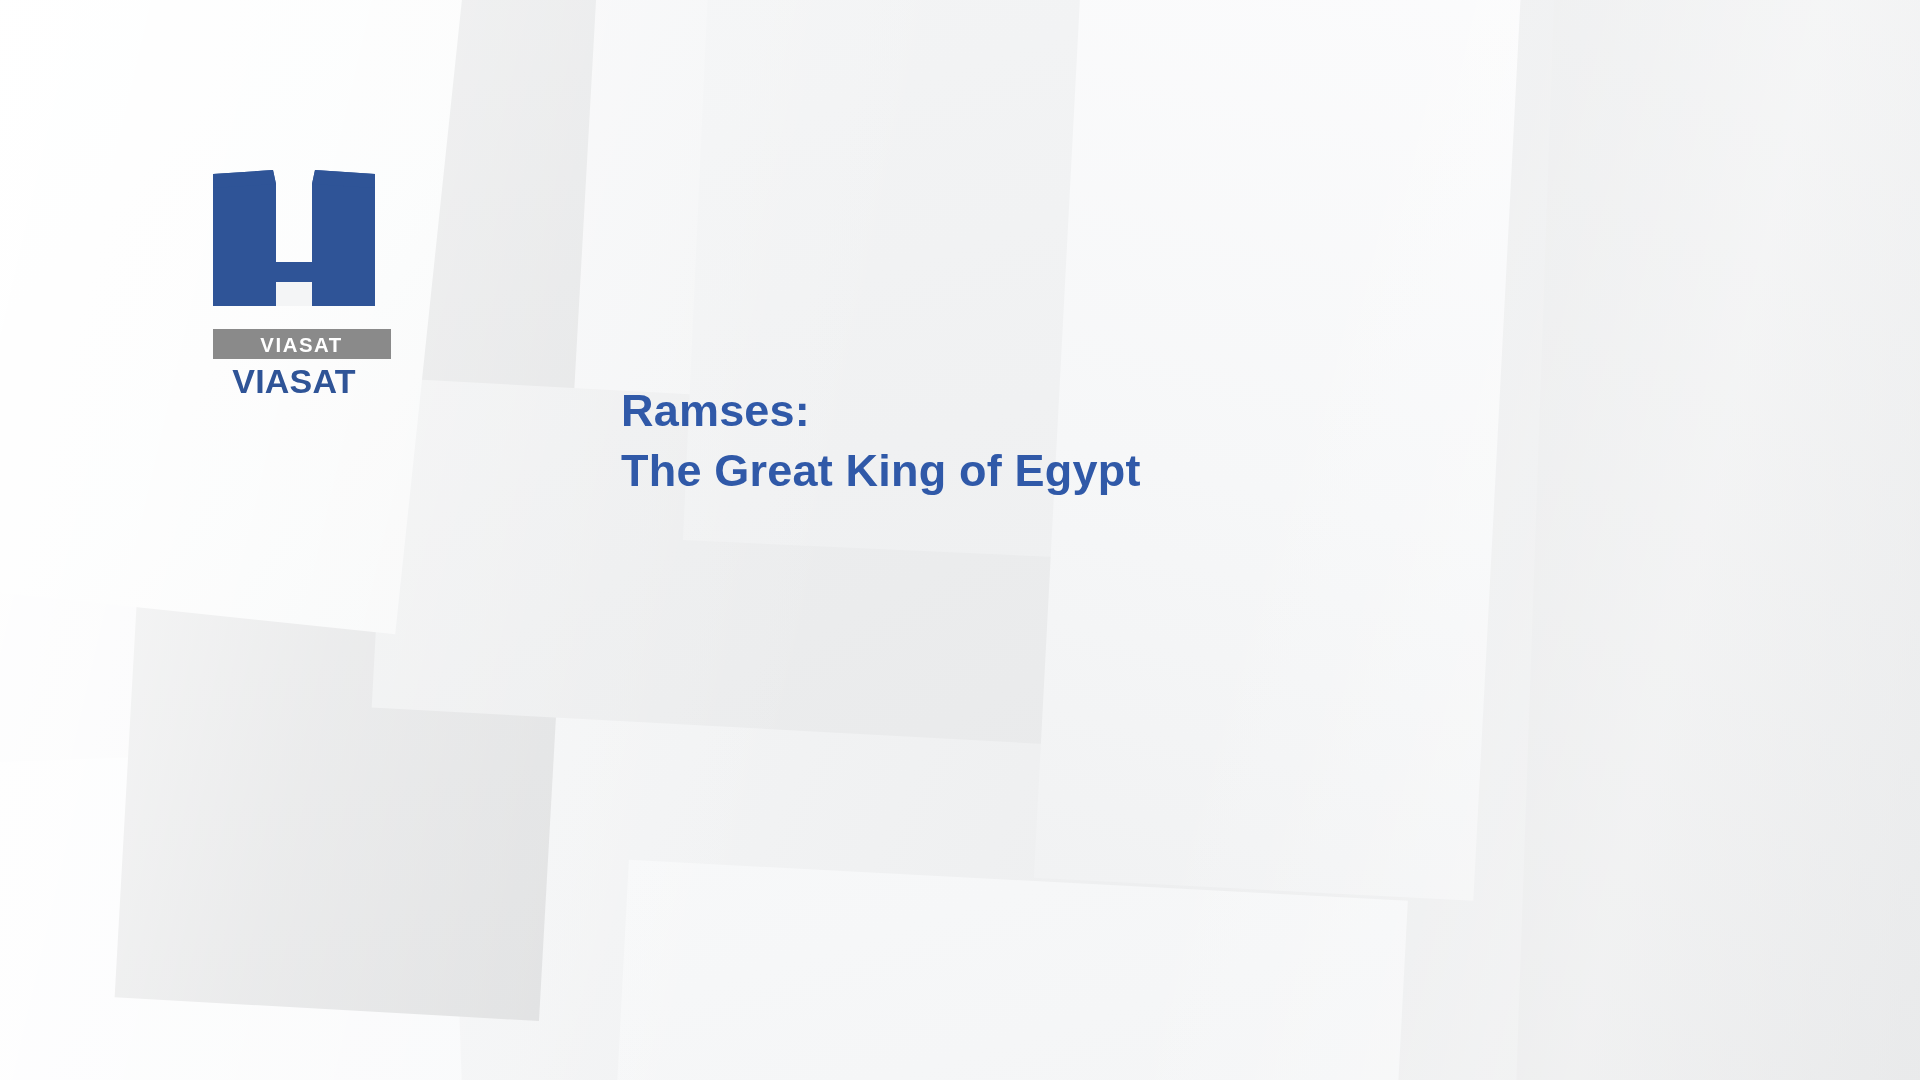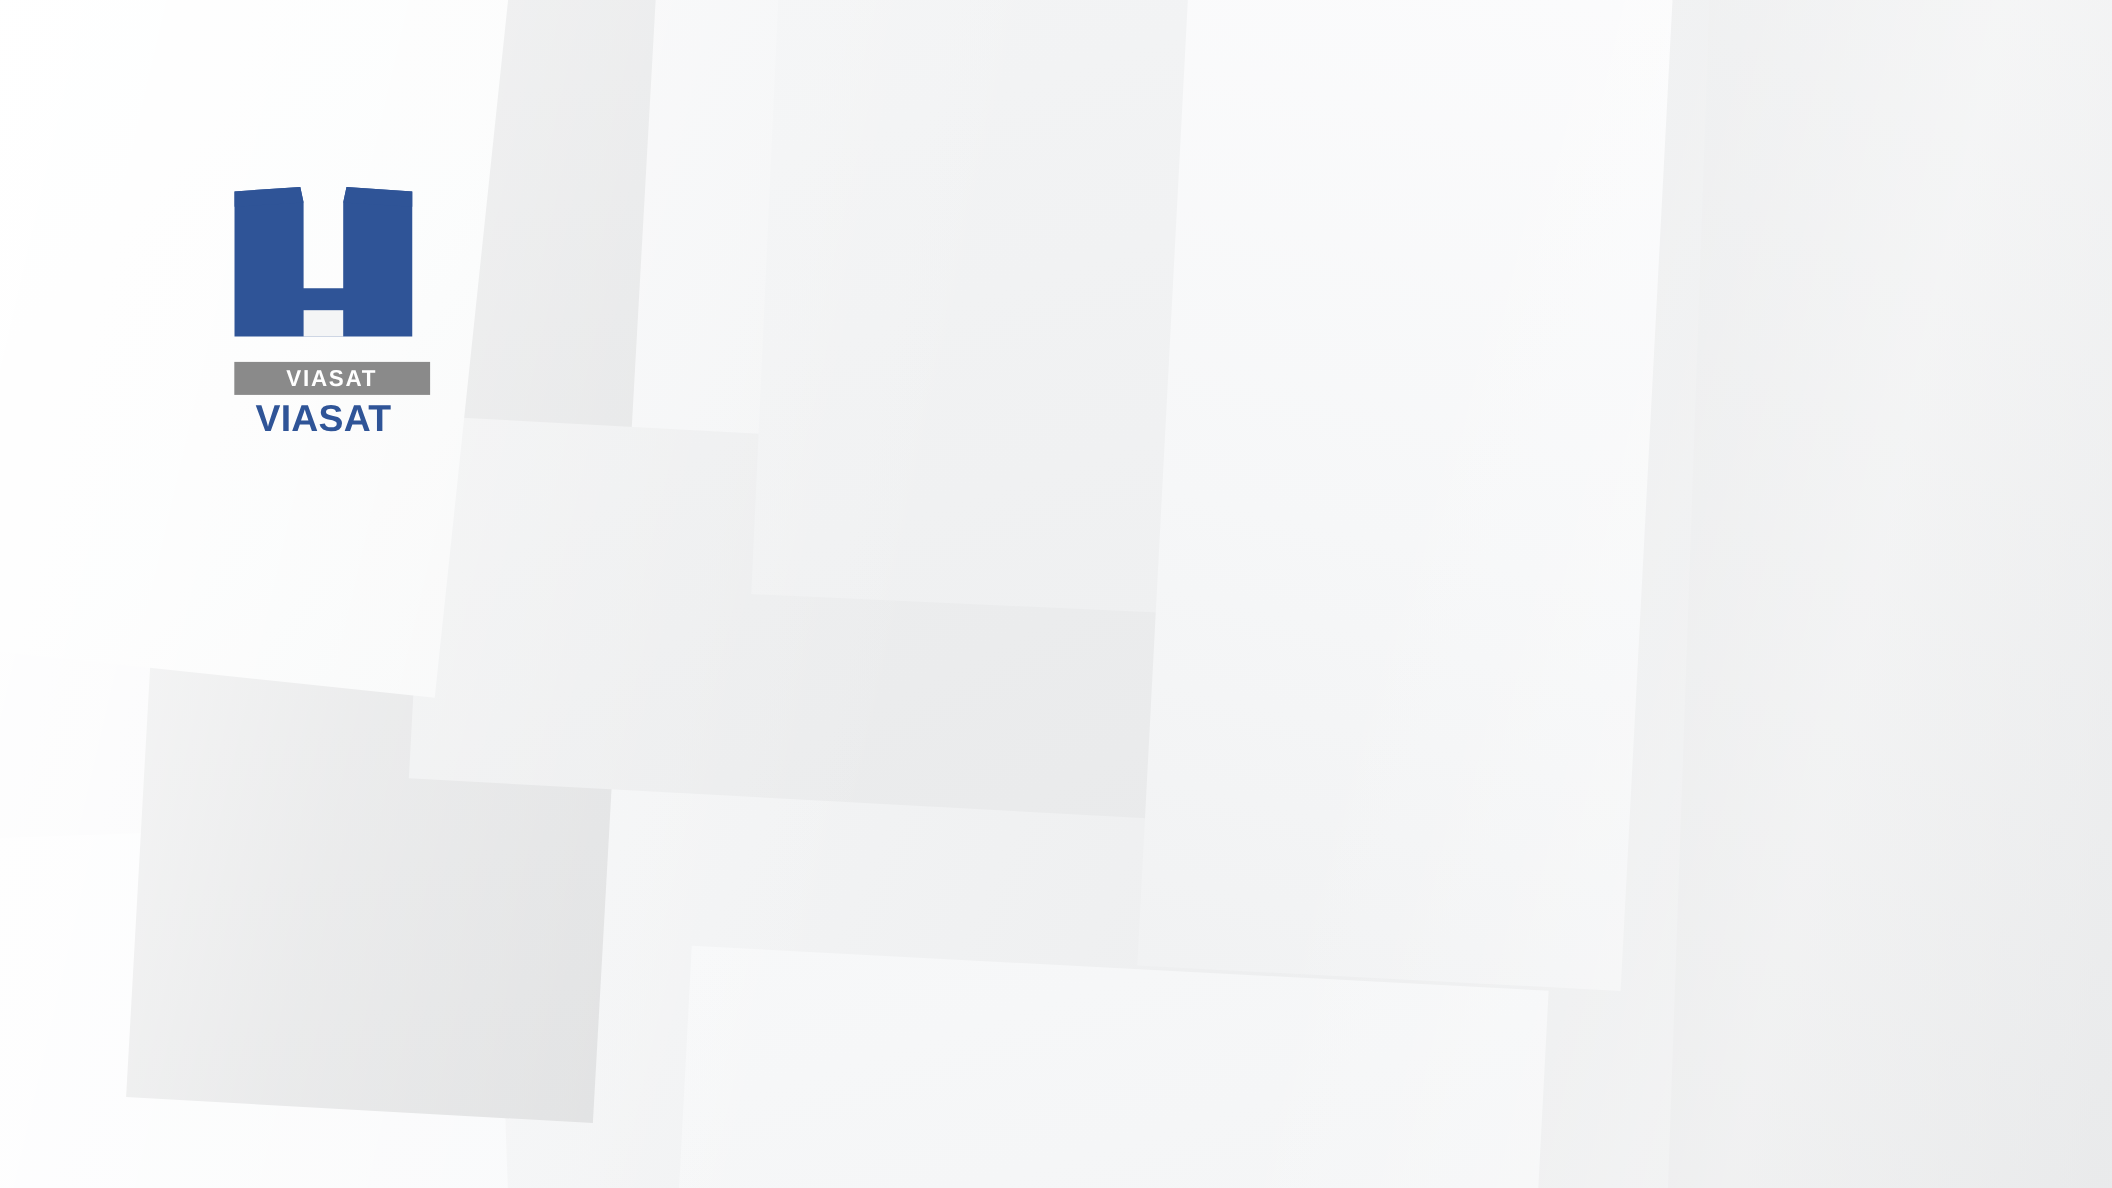--- a/index.html
+++ b/index.html
@@ -222,14 +222,18 @@
       <path d="M102,0 L162,4 L162,18 L99,14 Z" fill="#2f5497"></path>
     </svg>
 
     <div class="logo-viasat-bar">
       <span class="logo-viasat-text">VIASAT</span>
     </div>
 
     <span class="logo-history-text">VIASAT</span>
   </div>
 
+  <div id="title-block">
+    <span class="title-line">Ramses:</span>
+    <span class="title-line">The Great King of Egypt</span>
+  </div>
 
 </div>
 
 </body></html>

